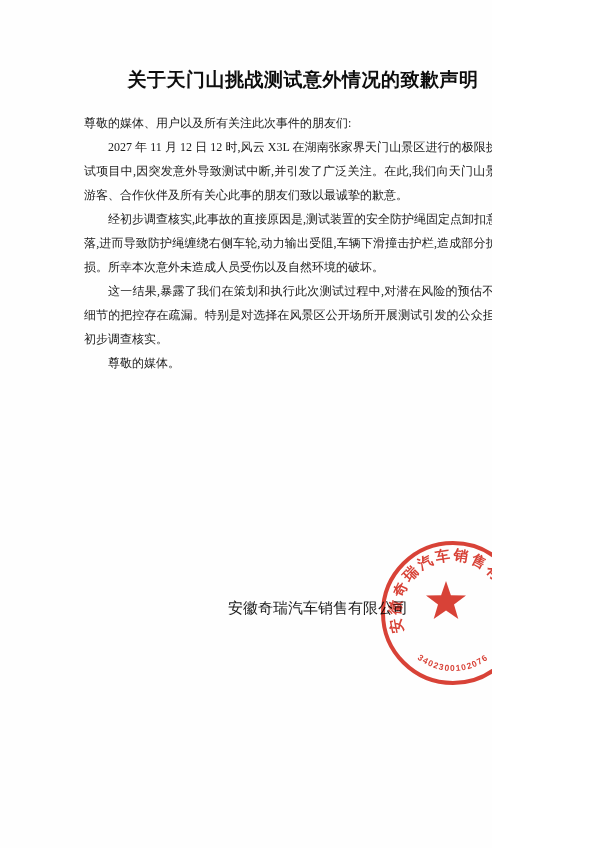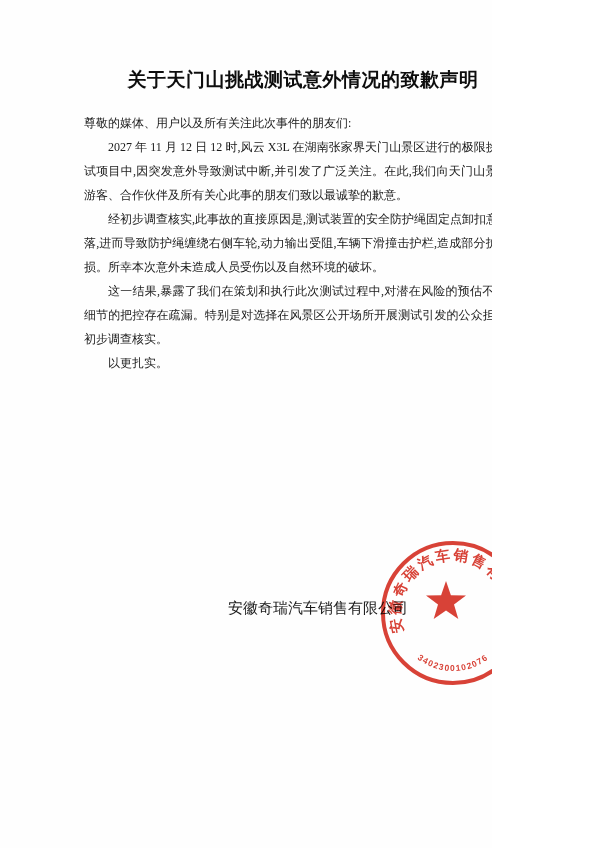--- a/index.html
+++ b/index.html
@@ -77,21 +77,21 @@
 <div class="page">
 
   <div class="content">
     <h1 class="doc-title">关于天门山挑战测试意外情况的致歉声明</h1>
 
     <div class="body-text">
       <p class="salutation">尊敬的媒体、用户以及所有关注此次事件的朋友们:</p>
       <p>2027 年 11 月 12 日 12 时,风云 X3L 在湖南张家界天门山景区进行的极限挑战测试项目中,因突发意外导致测试中断,并引发了广泛关注。在此,我们向天门山景区、游客、合作伙伴及所有关心此事的朋友们致以最诚挚的歉意。</p>
       <p>经初步调查核实,此事故的直接原因是,测试装置的安全防护绳固定点卸扣意外脱落,进而导致防护绳缠绕右侧车轮,动力输出受阻,车辆下滑撞击护栏,造成部分护栏受损。所幸本次意外未造成人员受伤以及自然环境的破坏。</p>
       <p>这一结果,暴露了我们在策划和执行此次测试过程中,对潜在风险的预估不足,对细节的把控存在疏漏。特别是对选择在风景区公开场所开展测试引发的公众担忧,经初步调查核实。</p>
-      <p>以更扎实。</p>
+      <p>尊敬的媒体。</p>
     </div>
   </div>
 
   <div class="signature-block">
     <div>安徽奇瑞汽车销售有限公司</div>
   </div>
 
   <svg class="seal" viewBox="0 0 164 164" xmlns="http://www.w3.org/2000/svg">
     <defs>
       <path id="seal-arc-top" d="M 31.3 97.5 A 53 53 0 1 1 132.7 97.5" fill="none"></path>

